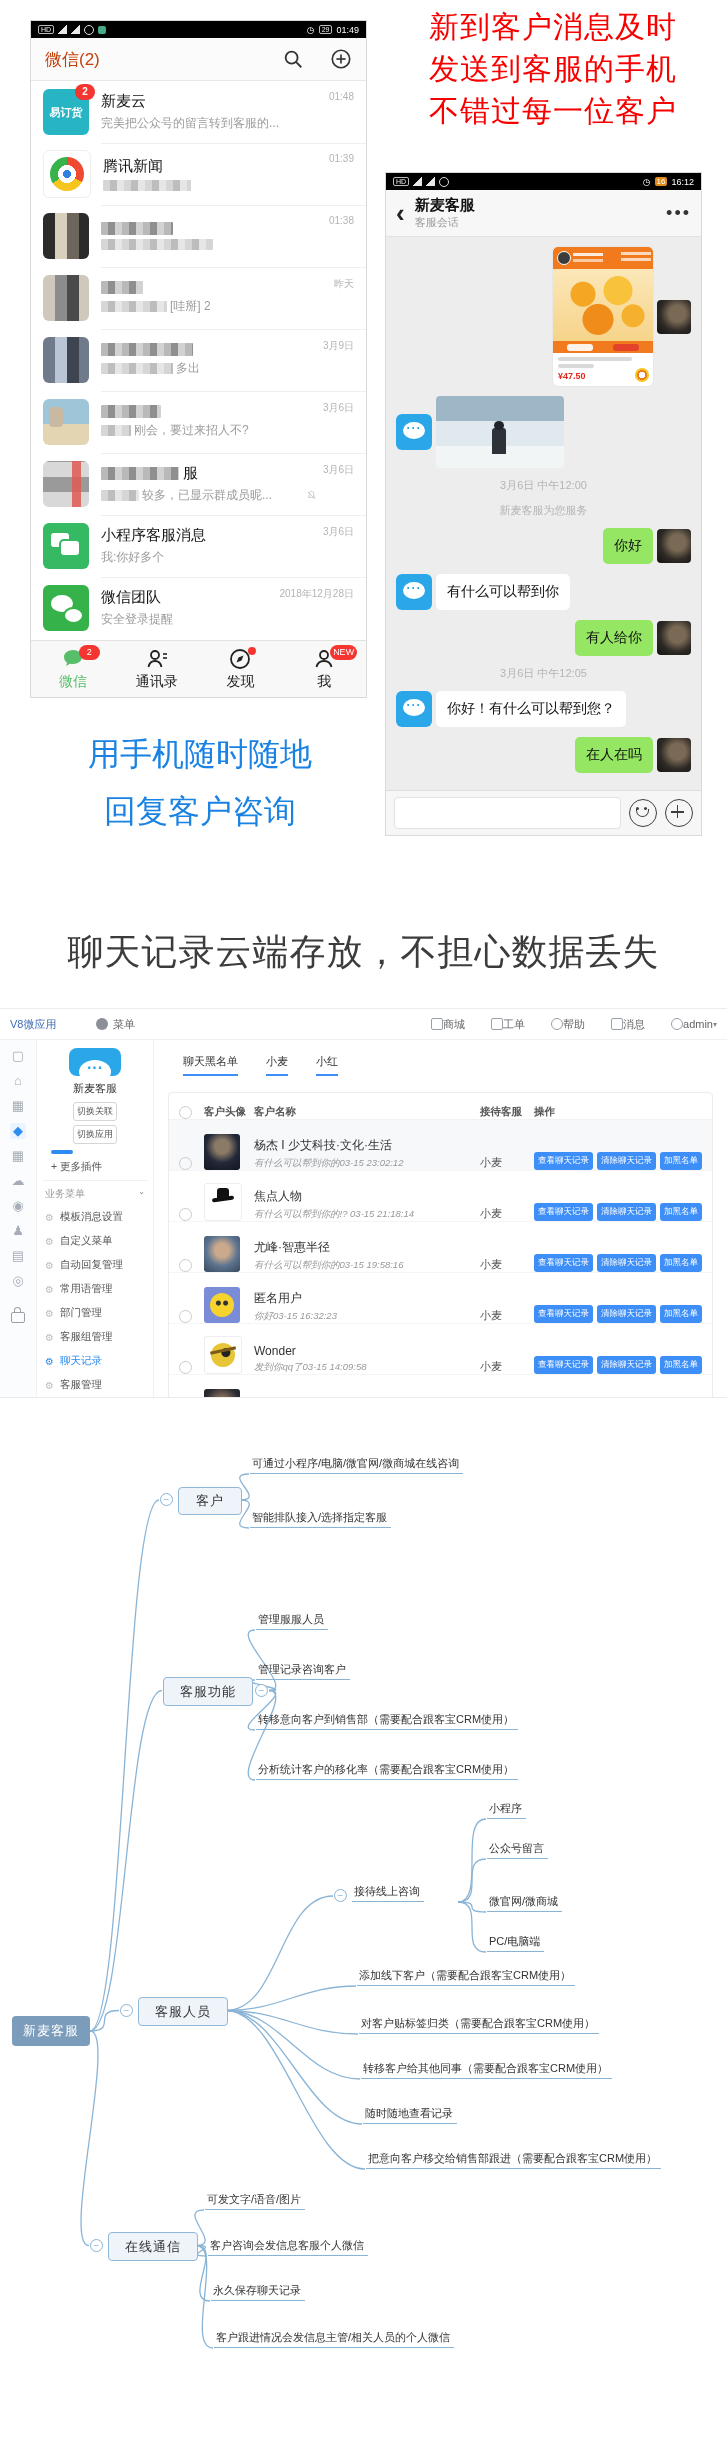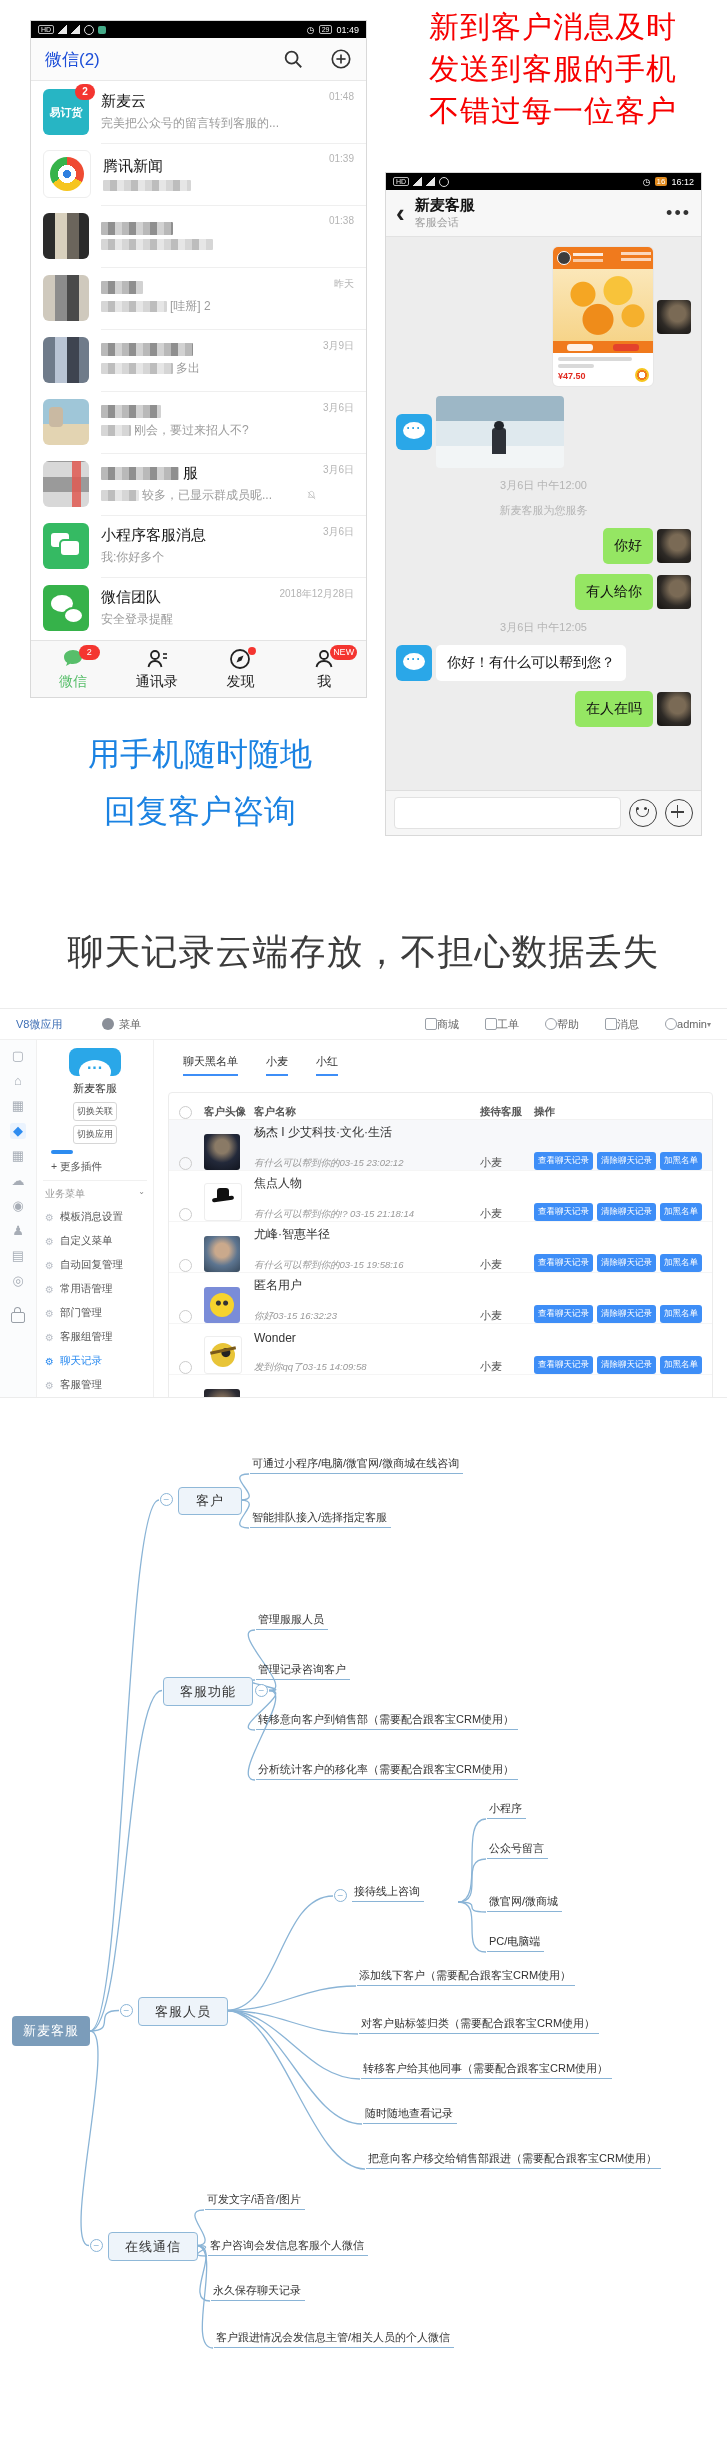--- a/index.html
+++ b/index.html
@@ -16,21 +16,21 @@
               display:flex;flex-direction:column;overflow:hidden;}
   .statusbar{height:17px;background:#000;color:#fff;font-size:9px;display:flex;align-items:center;
              padding:0 7px;gap:4px;flex:0 0 auto;}
   .statusbar .grow{flex:1;}
   .sig{width:9px;height:9px;display:inline-block;
        background:linear-gradient(135deg,transparent 45%,#e8e8e8 45%);}
   .chipbox{border:1px solid #bbb;border-radius:2px;font-size:7px;padding:0 2px;color:#eee;}
   .batt{background:#e08a1e;color:#fff;border-radius:2px;font-size:8px;padding:0 2px;}
   .wx-header{height:42px;background:#fbfbfb;border-bottom:1px solid #e8e8e8;display:flex;
              align-items:center;padding:0 14px;flex:0 0 auto;}
-  .wx-title{font-size:17px;color:#1d4ed8;flex:1;}
+  .wx-title{font-size:17px;color:#c2410c;flex:1;}
   .hd-ic{width:22px;height:22px;margin-left:26px;}
   .chat-list{flex:1;background:#fff;overflow:hidden;}
   .chatrow{display:flex;align-items:center;padding:0 12px;height:62px;position:relative;}
   .chatrow + .chatrow{border-top:0;}
   .chatrow .sep{position:absolute;left:70px;right:0;top:0;border-top:1px solid #efefef;}
   .avatar{width:46px;height:46px;border-radius:6px;flex:0 0 auto;position:relative;margin-right:12px;}
   .badge{position:absolute;top:-5px;right:-6px;background:#f43530;color:#fff;border-radius:9px;
          min-width:16px;height:16px;font-size:10px;line-height:16px;text-align:center;padding:0 2px;}
   .rowmain{flex:1;min-width:0;}
   .rname{font-size:15px;color:#141414;display:flex;align-items:center;}
@@ -131,21 +131,21 @@
   .circ-ic{width:26px;height:26px;border:1.8px solid #3f3f3f;border-radius:50%;position:relative;flex:0 0 auto;}
   .smile::before{content:"";position:absolute;left:6px;top:7px;width:3px;height:3px;border-radius:50%;background:#3f3f3f;
     box-shadow:8px 0 0 #3f3f3f;}
   .smile::after{content:"";position:absolute;left:6px;top:9px;width:11px;height:7px;border-radius:0 0 11px 11px;
     border:1.8px solid #3f3f3f;border-top:none;}
   .plus::before{content:"";position:absolute;left:5px;top:11px;width:13px;height:1.8px;background:#3f3f3f;}
   .plus::after{content:"";position:absolute;left:10.5px;top:5px;width:1.8px;height:13px;background:#3f3f3f;}
   
   #desktop{left:0;top:1008px;width:727px;height:388px;background:#fff;border-top:1px solid #ececec;
            border-bottom:1px solid #ececec;display:flex;flex-direction:column;overflow:hidden;font-size:11px;}
-  .d-topbar{height:30px;display:flex;align-items:center;border-bottom:1px solid #f0f0f0;padding:0 16px;flex:0 0 auto;}
+  .d-topbar{height:30px;display:flex;align-items:center;border-bottom:1px solid #f0f0f0;padding:0 10px;flex:0 0 auto;}
   .d-brand{color:#3f6fb5;font-size:11px;width:86px;}
   .d-menu{display:flex;align-items:center;gap:5px;color:#666;}
   .circle-ic{width:12px;height:12px;border-radius:50%;background:#8a8f98;display:inline-block;}
   .d-top-right{margin-left:auto;display:flex;align-items:center;gap:26px;color:#666;}
   .d-top-item{display:flex;align-items:center;cursor:default;}
   .sq-ic{width:10px;height:10px;border:1.2px solid #9aa0a8;display:inline-block;border-radius:2px;}
   .rd-ic{width:10px;height:10px;border:1.2px solid #9aa0a8;display:inline-block;border-radius:50%;}
   .caret{font-size:8px;color:#888;}
   .d-body{flex:1;display:flex;min-height:0;}
   .d-rail{width:36px;background:#fbfcfd;border-right:1px solid #f0f0f0;display:flex;flex-direction:column;
@@ -181,21 +181,21 @@
   .t-head{height:26px;color:#555;font-weight:bold;font-size:10.5px;border-bottom:1px solid #f2f2f2;}
   .t-row{height:50px;border-bottom:1px solid #f5f5f5;}
   .t-row.alt{background:#f7f8fa;}
   .cb{width:11px;height:11px;border:1px solid #ccc;border-radius:50%;margin-right:12px;flex:0 0 auto;}
   .col-av{width:50px;flex:0 0 auto;}
   .col-name{flex:1;min-width:0;padding-right:8px;}
   .col-agent{width:54px;flex:0 0 auto;color:#555;}
   .col-act{width:168px;flex:0 0 auto;display:flex;gap:4px;}
   .t-av{width:36px;height:36px;border-radius:3px;position:relative;overflow:hidden;}
   .t-name{font-size:12px;color:#333;white-space:nowrap;overflow:hidden;text-overflow:ellipsis;}
-  .t-msg{font-size:9.5px;color:#999;font-style:italic;margin-top:16px;white-space:nowrap;overflow:hidden;}
+  .t-msg{font-size:9.5px;color:#999;font-style:italic;margin-top:3px;white-space:nowrap;overflow:hidden;}
   .act-btn{background:#3e8ef7;color:#fff;font-size:8.5px;border-radius:3px;padding:3px 4px;white-space:nowrap;}
   .tav-man1{background:radial-gradient(circle at 50% 35%,#8a7a66 0 7px,#23293a 55%,#11151f);}
   .tav-spy{background:#fff;border:1px solid #eee;}
   .tav-spy::before{content:"";position:absolute;left:7px;top:13px;width:22px;height:4px;background:#111;border-radius:2px;transform:rotate(-8deg);}
   .tav-spy::after{content:"";position:absolute;left:12px;top:4px;width:12px;height:10px;background:#111;border-radius:3px 3px 0 0;}
   .tav-man2{background:radial-gradient(circle at 50% 40%,#caa98c 0 7px,#5d7590 55%,#37495c);}
   .tav-smiley{background:#7a8cd8;}
   .tav-smiley::before{content:"";position:absolute;left:6px;top:6px;width:24px;height:24px;border-radius:50%;
     background:radial-gradient(circle at 35% 42%,#333 0 2px,transparent 3px),
                radial-gradient(circle at 65% 42%,#333 0 2px,transparent 3px),#f6d32d;}
@@ -456,20 +456,24 @@
       </div>
       <div class="msg-row">
         <div class="av-service"></div>
         <div class="game-img"></div>
       </div>
       <div class="meta">3月6日 中午12:00</div>
       <div class="meta">新麦客服为您服务</div>
       <div class="msg-row right">
         <div class="bubble green">你好</div>
         <div class="av-user"></div>
+      </div>
+      <div class="msg-row">
+        <div class="av-service"></div>
+        <div class="bubble white">有什么可以帮到你</div>
       </div>
       <div class="msg-row right">
         <div class="bubble green">有人给你</div>
         <div class="av-user"></div>
       </div>
       <div class="meta">3月6日 中午12:05</div>
       <div class="msg-row">
         <div class="av-service"></div>
         <div class="bubble white">你好！有什么可以帮到您？</div>
       </div>

